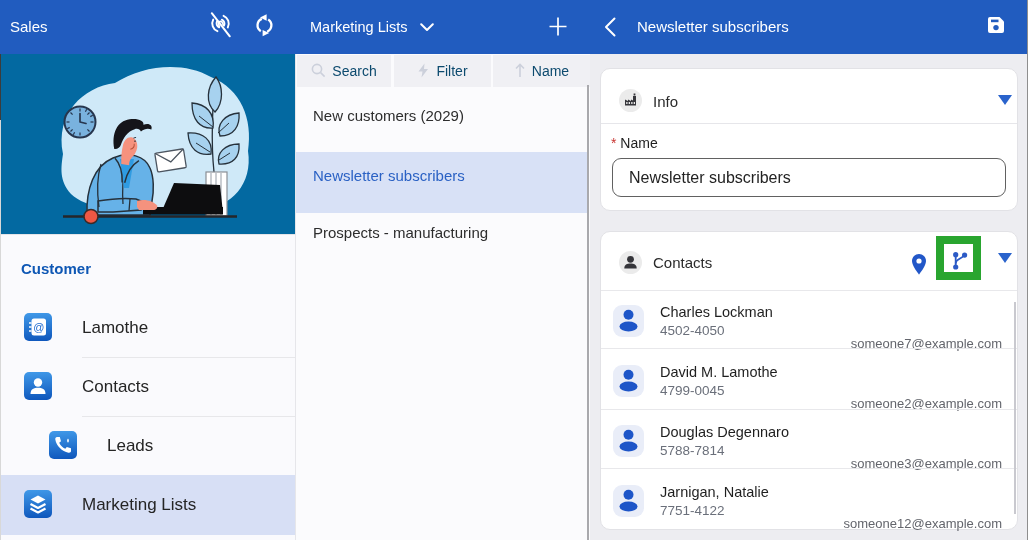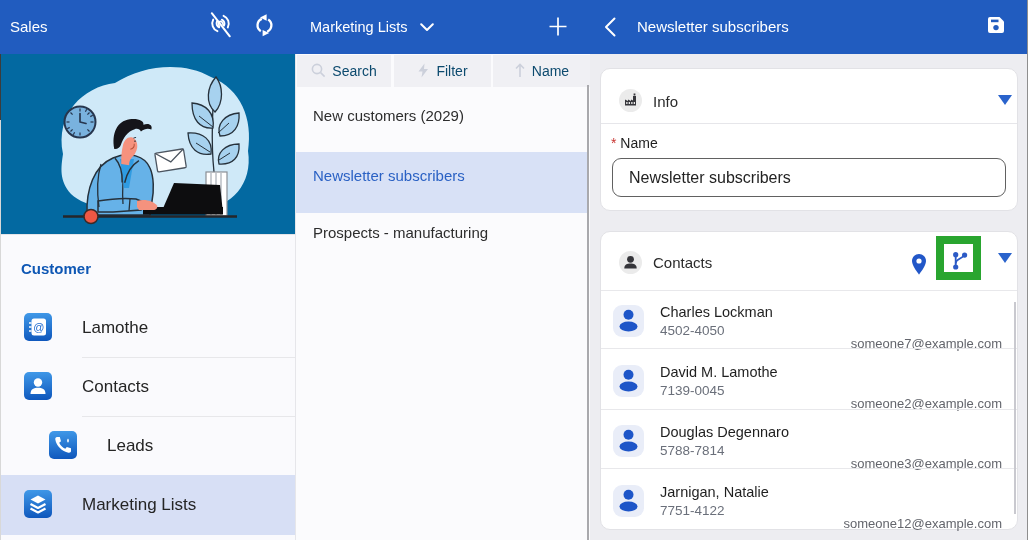--- a/index.html
+++ b/index.html
@@ -304,21 +304,21 @@
       <div class="cphone">4502-4050</div>
       <div class="cmail">someone7@example.com</div>
     </div>
     <div class="cdiv" style="top:116px;"></div>
     <div class="crow" style="top:122px;text-align:right;">
       <div class="avatar"><svg width="31" height="32" viewBox="0 0 31 32">
             <circle cx="15.5" cy="9.7" r="5" fill="#1d55c8"></circle>
             <ellipse cx="15.5" cy="21.5" rx="9" ry="5" fill="#1d55c8"></ellipse>
           </svg></div>
       <div class="cname">David M. Lamothe</div>
-      <div class="cphone">7139-0045</div>
+      <div class="cphone">4799-0045</div>
       <div class="cmail">someone2@example.com</div>
     </div>
     <div class="cdiv" style="top:177px;"></div>
     <div class="crow" style="top:182px;">
       <div class="avatar"><svg width="31" height="32" viewBox="0 0 31 32">
             <circle cx="15.5" cy="9.7" r="5" fill="#1d55c8"></circle>
             <ellipse cx="15.5" cy="21.5" rx="9" ry="5" fill="#1d55c8"></ellipse>
           </svg></div>
       <div class="cname">Douglas Degennaro</div>
       <div class="cphone">5788-7814</div>

